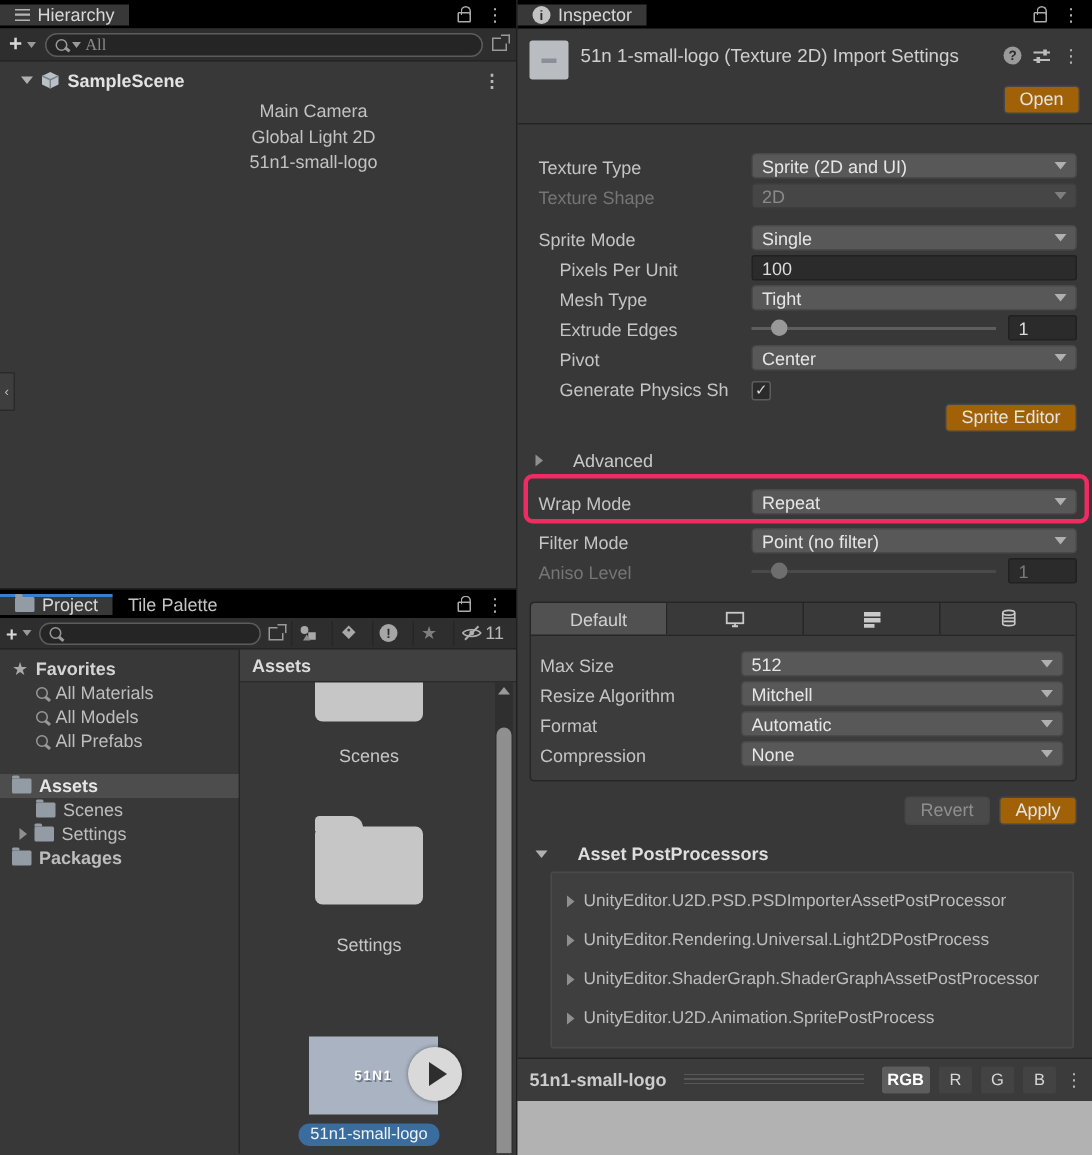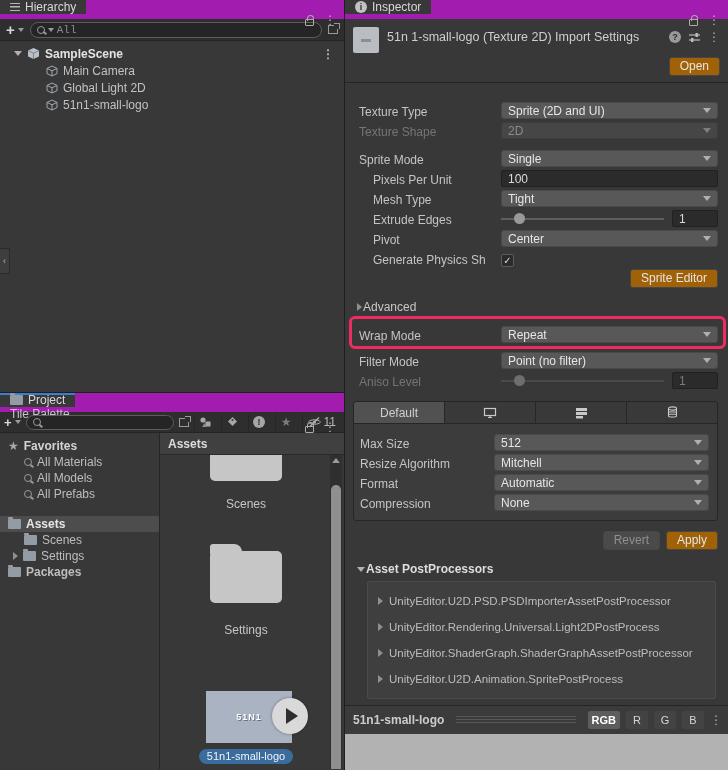--- a/index.html
+++ b/index.html
@@ -8,21 +8,21 @@
     position:relative;
     background:#232323;
     font-family:"Liberation Sans", sans-serif;
     font-size:12px;
     color:#c8c8c8;
     -webkit-font-smoothing:antialiased;
   }
   .panel { position:absolute; background:#383838; }
 
   
-  .tabstrip { height:19px; background:#a21caf; display:flex; align-items:flex-start;flex-direction:column; }
+  .tabstrip { height:19px; background:#000000; display:flex; align-items:center; }
   .tab { display:flex; align-items:center; gap:5px; padding:0 10px; color:#c4c4c4; }
   .tab.active { background:#383838; color:#d8d8d8; position:relative; }
   .tab.active.blue-top::before { content:''; position:absolute; left:0; right:0; top:0; height:2px; background:var(--tab-accent-blue,#3d7dce); }
   .strip-right { margin-left:auto; display:flex; align-items:center; gap:10px; padding-right:8px; }
   .kebab { color:#b8b8b8; font-size:12px; line-height:1; letter-spacing:0; }
 
   
   .ic-lines { width:10px; height:8px; border-top:1.5px solid #b5b5b5; border-bottom:1.5px solid #b5b5b5;
     background:linear-gradient(#b5b5b5,#b5b5b5) center/100% 1.5px no-repeat; }
   .ic-lock { width:9px; height:7px; border:1.3px solid #ababab; border-radius:1px; position:relative; margin-top:4px; }
@@ -38,26 +38,26 @@
   .circle-badge { width:12px; height:12px; border-radius:50%; background:#a6a6a6; color:#2b2b2b; font-weight:bold; font-size:9px; display:flex; align-items:center; justify-content:center; }
   .folder-ic { width:13px; height:10px; background:#939ca4; border-radius:1px; position:relative; flex:0 0 auto; }
   .folder-ic::before { content:''; position:absolute; top:-2px; left:0; width:5px; height:2px; background:inherit; border-radius:1px 1px 0 0; }
   .star-ic { color:#a9a9a9; font-size:12px; line-height:1; }
 
   
   #hierarchy { left:0; top:0; width:345px; height:393px; border-right:1px solid #1f1f1f; border-bottom:1px solid #1f1f1f; }
   .h-toolbar { height:22px; background:#2e2e2e; border-bottom:1px solid #242424; display:flex; align-items:center; padding:0 6px; gap:6px; }
   .plusdrop { display:flex; align-items:center; gap:3px; color:#d8d8d8; font-size:15px; font-weight:bold; line-height:1; }
   .searchbox { flex:1; height:16px; background:#252525; border:1px solid #5c5c5c; border-radius:9px; display:flex; align-items:center; gap:3px; padding:0 6px; color:#8b8b8b; }
-  .searchbox input { background:transparent; border:none; outline:none; color:#bcbcbc; font-family:Liberation Mono, monospace; font-size:11px; width:100%; }
+  .searchbox input { background:transparent; border:none; outline:none; color:#bcbcbc; font-family:Liberation Serif, serif; font-size:11px; width:100%; }
   .searchbox input::placeholder { color:#8b8b8b; }
   .tree { padding-top:4px; }
   .trow { height:17px; display:flex; align-items:center; gap:5px; padding-left:30px; color:#c2c2c2; }
   .trow.scene { font-weight:bold; color:#e2e2e2; padding-left:14px; }
-  .trow.child { padding-left:46px; }
+  .trow.child { padding-left:74px;flex-direction:column; }
   .trow .rowend { margin-left:auto; padding-right:10px; }
   .collapse-tab { position:absolute; left:0; top:248px; width:10px; height:26px; background:#3e3e3e; border:1px solid #2a2a2a; border-left:none; color:#bdbdbd; font-size:9px; display:flex; align-items:center; justify-content:center; }
 
   
   #project { left:0; top:393px; width:345px; height:377px; border-right:1px solid #1f1f1f; }
   .p-toolbar { height:21px; background:#2e2e2e; border-bottom:1px solid #242424; display:flex; align-items:center; padding:0 4px; gap:5px; }
   .p-search { width:150px; height:15px; }
   .tbtn { height:17px; min-width:22px; display:flex; align-items:center; justify-content:center; gap:2px; border-left:1px solid #262626; padding:0 4px; color:#b8b8b8; }
   .p-body { display:flex; height:336px; }
   .p-tree { width:160px; border-right:1px solid #262626; padding-top:5px; }
@@ -105,21 +105,21 @@
   .irow.disabled .dropdown .caret-down { border-top-color:#7e7e7e; }
   .tfield { flex:1; height:17px; background:#2b2b2b; border:1px solid #212121; border-radius:2px; display:flex; align-items:center; padding:0 6px; color:#dcdcdc; }
   .slider { flex:1; height:2px; background:#5e5e5e; position:relative; margin-right:8px; }
   .slider .knob { position:absolute; top:-5px; width:11px; height:11px; border-radius:50%; background:#999; }
   .slider.dim { background:#4a4a4a; } .slider.dim .knob { background:#6e6e6e; }
   .sval { width:46px; height:17px; background:#2b2b2b; border:1px solid #212121; border-radius:2px; display:flex; align-items:center; padding:0 6px; color:#dcdcdc; flex:0 0 auto; }
   .irow.disabled .sval { color:#7a7a7a; }
   .checkbox { width:13px; height:13px; background:#2b2b2b; border:1px solid #5c5c5c; border-radius:2px; display:flex; align-items:center; justify-content:center; color:#d8d8d8; font-size:10px; line-height:1; }
   .spacer8 { height:8px; }
   .right-row { display:flex; justify-content:flex-end; align-items:center; height:22px; gap:6px; }
-  .foldrow { height:16px; display:flex; align-items:center; gap:1px; padding-left:4px; margin-top:10px; color:#c8c8c8; }
+  .foldrow { height:16px; display:flex; align-items:center; gap:20px; padding-left:4px; margin-top:10px; color:#c8c8c8; }
   .foldrow.bold { font-weight:bold; color:#dedede; }
 
   .wrap-wrap { position:relative; margin:8px 0 6px; }
   .wrap-highlight { position:absolute; left:-4px; right:-8px; top:-7px; bottom:-6px; border:3px solid var(--accent-pink,#ee2c62); border-radius:6px; pointer-events:none; z-index:5; }
 
   .platform-box { margin-top:12px; border:1px solid #262626; border-radius:3px 3px 3px 3px; background:#3c3c3c; }
   .platform-tabs { display:flex; height:22px; background:#393939; border-bottom:1px solid #262626; border-radius:3px 3px 0 0; overflow:hidden; }
   .ptab { flex:1; display:flex; align-items:center; justify-content:center; border-right:1px solid #262626; color:#d0d0d0; }
   .ptab:last-child { border-right:none; }
   .ptab.active { background:#515151; }

